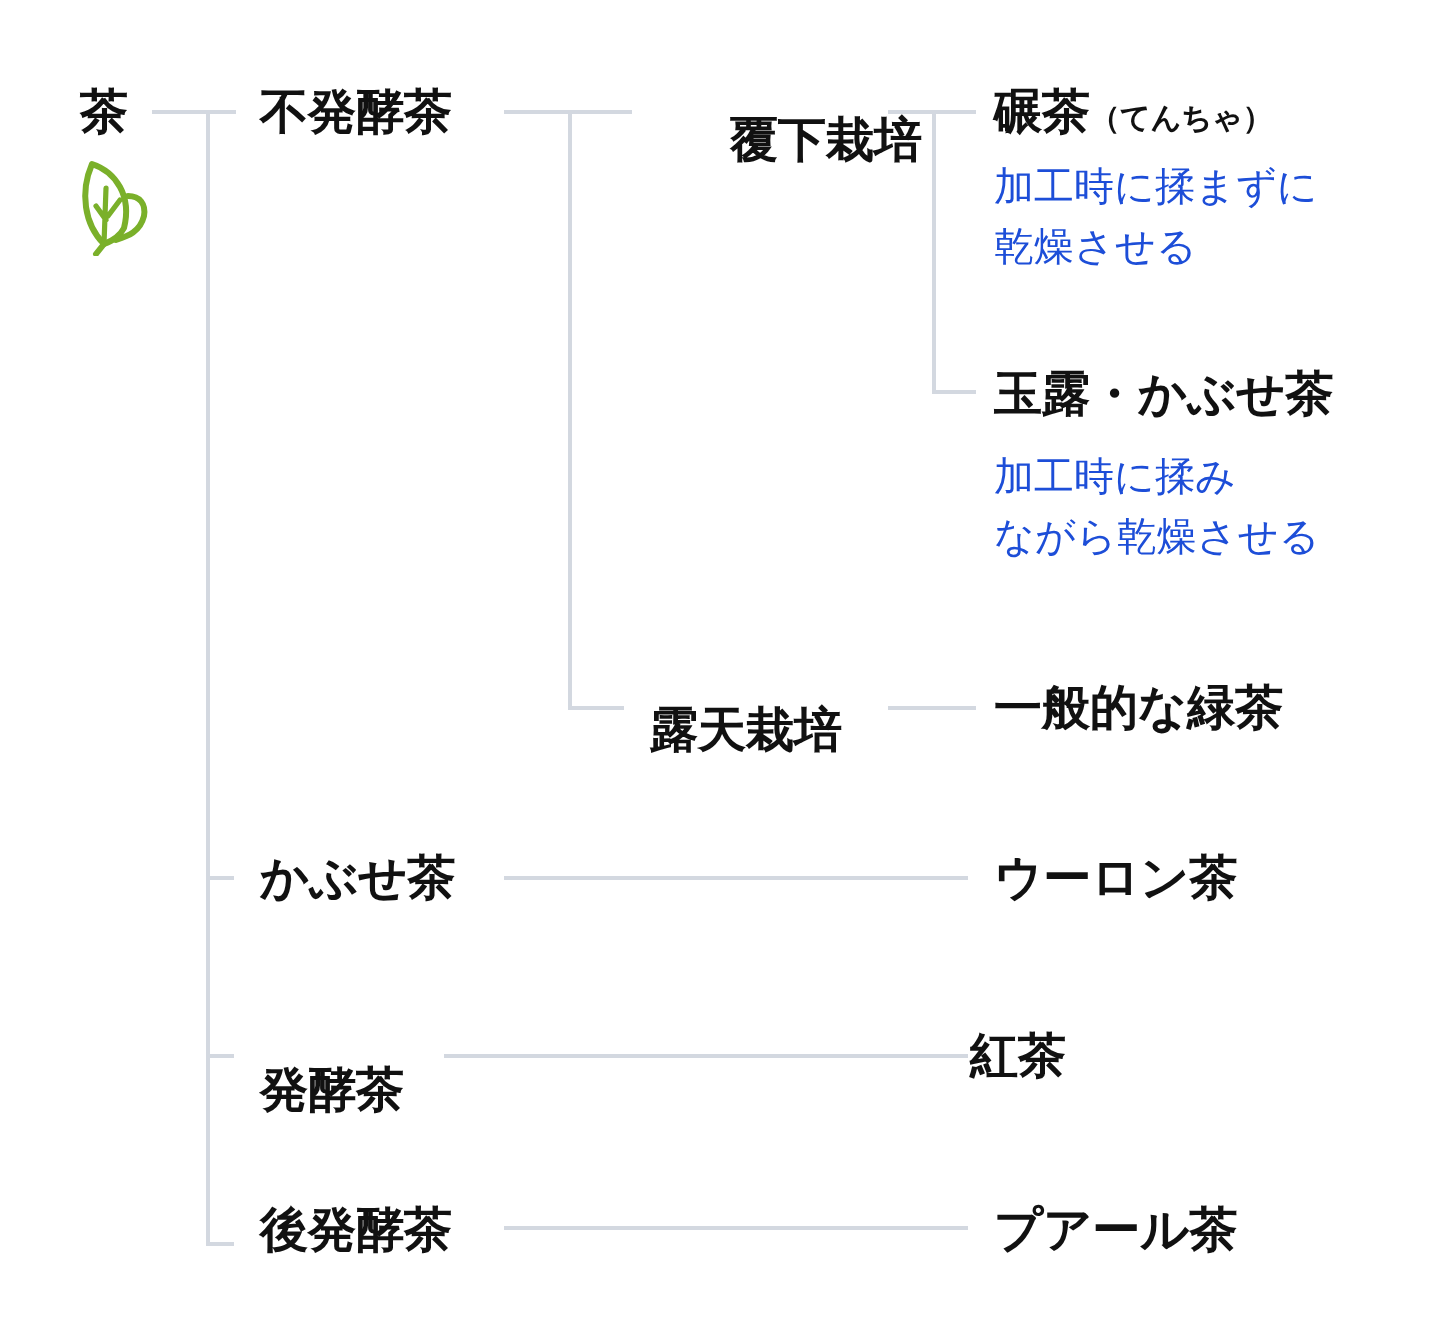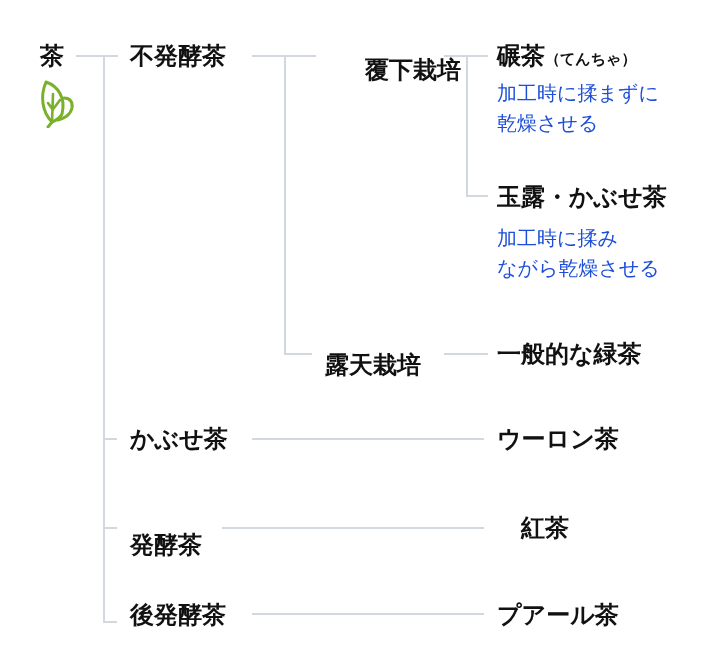--- a/index.html
+++ b/index.html
@@ -56,14 +56,14 @@
 </div>
 <div class="small" style="left:497px; top:79px;">加工時に揉まずに</div>
 <div class="small" style="left:497px; top:109px;">乾燥させる</div>
 
 <div class="node" style="left:497px; top:182px;">玉露・かぶせ茶</div>
 <div class="small" style="left:497px; top:224px;">加工時に揉み</div>
 <div class="small" style="left:497px; top:254px;">ながら乾燥させる</div>
 
 <div class="node" style="left:497px; top:339px;">一般的な緑茶</div>
 <div class="node" style="left:497px; top:424px;">ウーロン茶</div>
-<div class="node" style="left:521px; top:513px;text-align:center;">紅茶</div>
+<div class="node" style="left:485px; top:513px;text-align:center;">紅茶</div>
 <div class="node" style="left:497px; top:600px;">プアール茶</div>
 
 </body></html>

